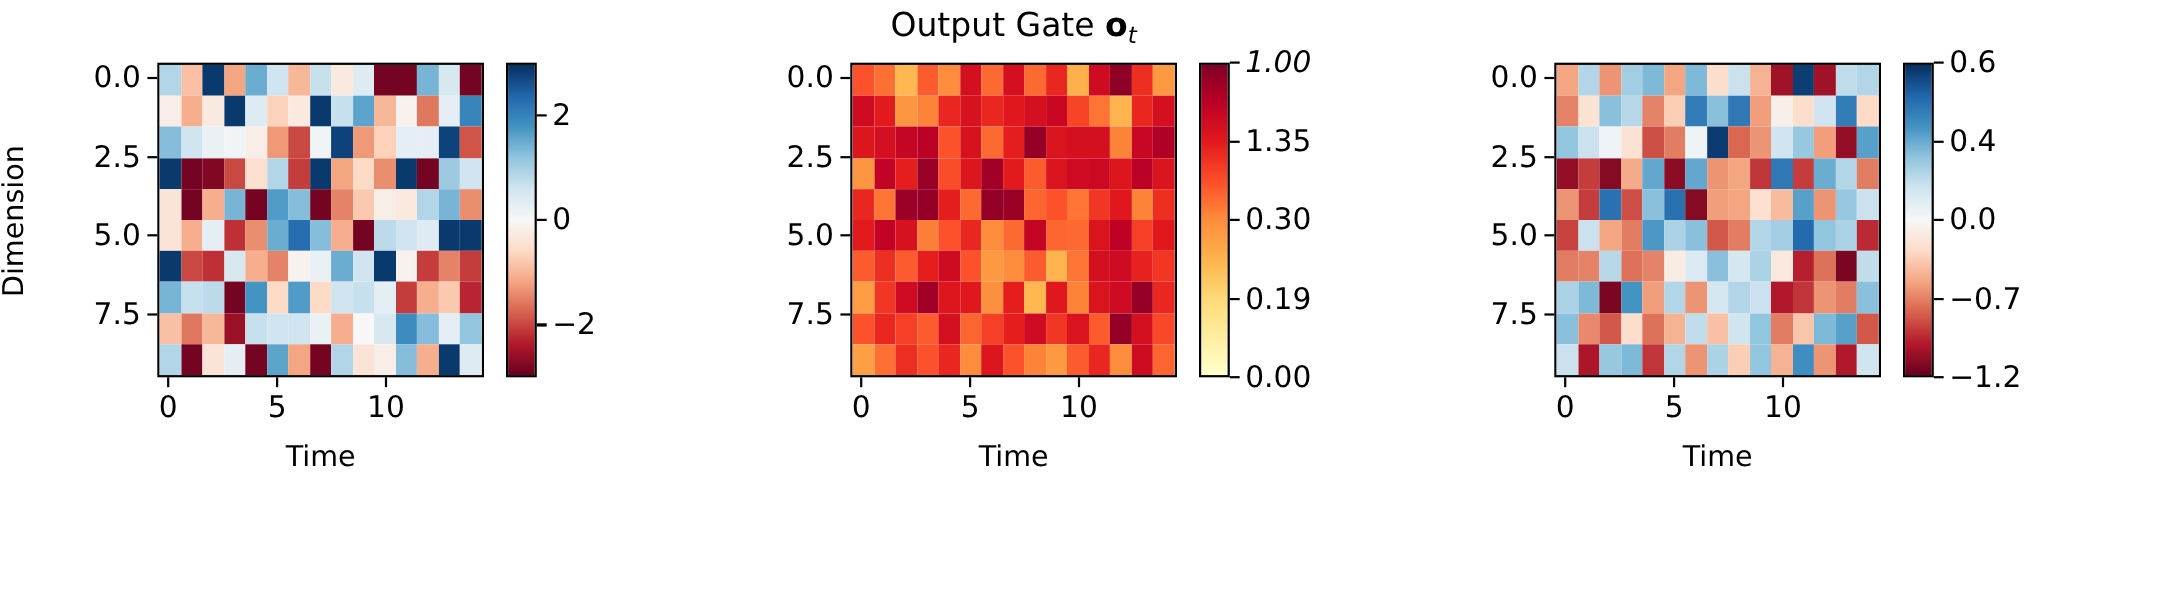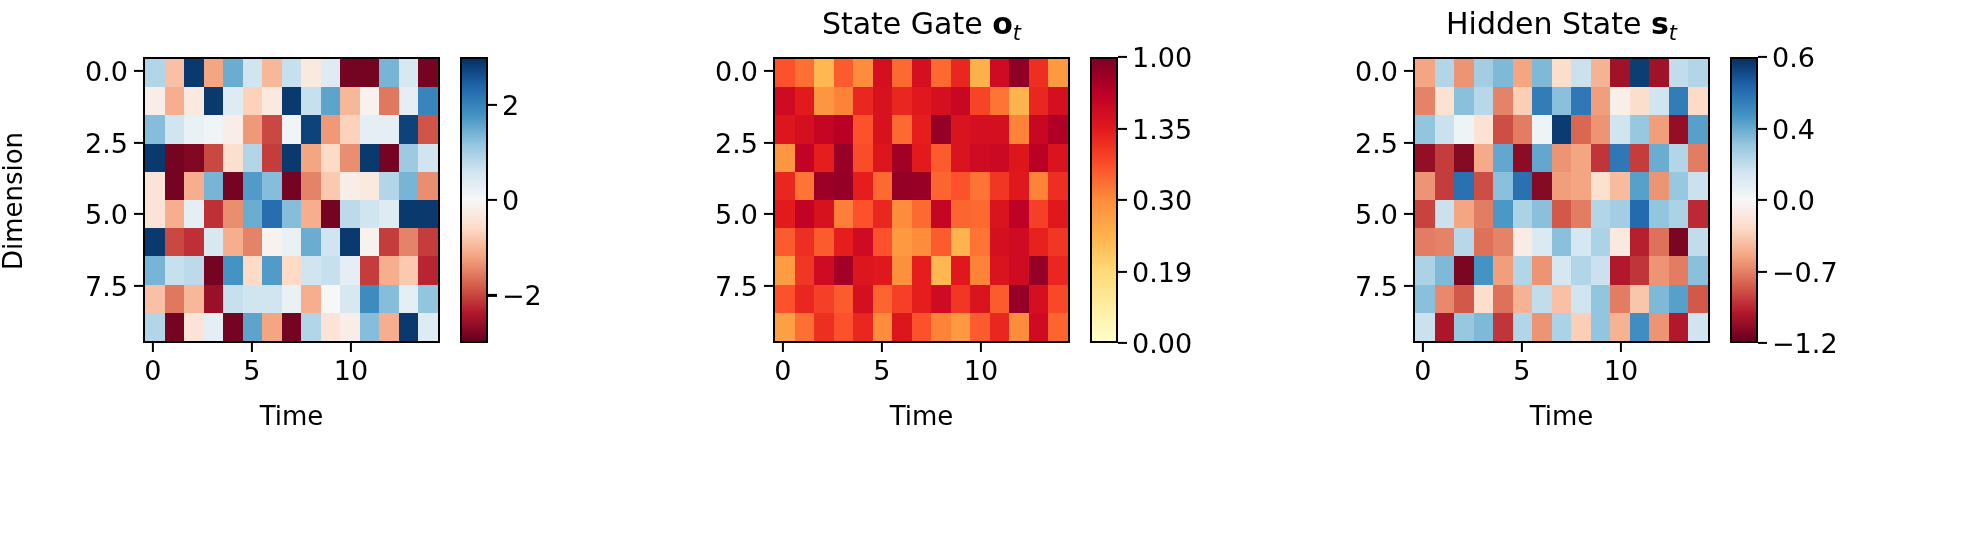--- a/index.html
+++ b/index.html
@@ -209,21 +209,21 @@
       <div class="ylabel" style="left: -67px; top: 186px; width: 160px; text-align: center;">Dimension</div>
       <div class="cbar" style="left: 460px; top: 57px; width: 28px; height: 286px; background: linear-gradient(to top, rgb(103, 0, 31) 0%, rgb(178, 24, 43) 10%, rgb(214, 96, 77) 20%, rgb(244, 165, 130) 30%, rgb(253, 219, 199) 40%, rgb(247, 247, 247) 50%, rgb(209, 229, 240) 60%, rgb(146, 197, 222) 70%, rgb(67, 147, 195) 80%, rgb(33, 102, 172) 90%, rgb(5, 48, 97) 100%);"></div>
       <div class="cbtick" style="top: 104.667px; left: 502px;">2</div>
       <div class="cbtickmark" style="top: 104.667px; left: 488px;"></div>
       <div class="cbtick" style="top: 200px; left: 502px;">0</div>
       <div class="cbtickmark" style="top: 200px; left: 488px;"></div>
       <div class="cbtick" style="top: 295.333px; left: 502px;">−2</div>
       <div class="cbtickmark" style="top: 295.333px; left: 488px;"></div>
     </div>
     <div class="panel" style="left: 0px; width: 1983px;">
-      <div class="title" style="left: 733px; width: 377px;"><span>State Gate </span><span class="bm">o</span><span class="sub">t</span></div>
+      <div class="title" style="left: 733px; width: 377px;"><span>Output Gate </span><span class="bm">o</span><span class="sub">t</span></div>
       <div class="axes" style="left: 773px; top: 57px; width: 297px; height: 286px;">
         <div class="grid" style="grid-template-columns: repeat(15, 1fr); grid-template-rows: repeat(10, 1fr);">
           <div class="cell" style="background: rgb(252, 81, 43);"></div>
           <div class="cell" style="background: rgb(253, 111, 51);"></div>
           <div class="cell" style="background: rgb(254, 183, 81);"></div>
           <div class="cell" style="background: rgb(252, 91, 46);"></div>
           <div class="cell" style="background: rgb(253, 141, 60);"></div>
           <div class="cell" style="background: rgb(212, 16, 32);"></div>
           <div class="cell" style="background: rgb(252, 106, 50);"></div>
           <div class="cell" style="background: rgb(212, 16, 32);"></div>
@@ -380,33 +380,32 @@
       <div class="ytick" style="top: 285.8px; left: 663px; width: 95px;">7.5</div>
       <div class="ytickmark" style="top: 285.8px; left: 764px;"></div>
       <div class="xtick" style="left: 782.9px; top: 355px;">0</div>
       <div class="xtickmark" style="left: 782.9px; top: 343px;"></div>
       <div class="xtick" style="left: 881.9px; top: 355px;">5</div>
       <div class="xtickmark" style="left: 881.9px; top: 343px;"></div>
       <div class="xtick" style="left: 980.9px; top: 355px;">10</div>
       <div class="xtickmark" style="left: 980.9px; top: 343px;"></div>
       <div class="xlabel" style="left: 773px; width: 297px; top: 401px;">Time</div>
       <div class="cbar" style="left: 1090px; top: 57px; width: 28px; height: 286px; background: linear-gradient(to top, rgb(255, 255, 204) 0%, rgb(255, 237, 160) 12.5%, rgb(254, 217, 118) 25%, rgb(254, 178, 76) 37.5%, rgb(253, 141, 60) 50%, rgb(252, 78, 42) 62.5%, rgb(227, 26, 28) 75%, rgb(189, 0, 38) 87.5%, rgb(128, 0, 38) 100%);"></div>
-      <div class="cbtick" style="top: 57px; left: 1132px;">1.00</div>
+      <div class="cbtick" style="top: 57px; left: 1132px; font-style: italic;">1.00</div>
       <div class="cbtickmark" style="top: 57px; left: 1118px;"></div>
       <div class="cbtick" style="top: 128.5px; left: 1132px;">1.35</div>
       <div class="cbtickmark" style="top: 128.5px; left: 1118px;"></div>
       <div class="cbtick" style="top: 200px; left: 1132px;">0.30</div>
       <div class="cbtickmark" style="top: 200px; left: 1118px;"></div>
       <div class="cbtick" style="top: 271.5px; left: 1132px;">0.19</div>
       <div class="cbtickmark" style="top: 271.5px; left: 1118px;"></div>
       <div class="cbtick" style="top: 343px; left: 1132px;">0.00</div>
       <div class="cbtickmark" style="top: 343px; left: 1118px;"></div>
     </div>
     <div class="panel" style="left: 0px; width: 1983px;">
-      <div class="title" style="left: 1373px; width: 377px;"><span>Hidden State </span><span class="bm">s</span><span class="sub">t</span></div>
       <div class="axes" style="left: 1413px; top: 57px; width: 297px; height: 286px;">
         <div class="grid" style="grid-template-columns: repeat(15, 1fr); grid-template-rows: repeat(10, 1fr);">
           <div class="cell" style="background: rgb(244, 165, 130);"></div>
           <div class="cell" style="background: rgb(178, 213, 231);"></div>
           <div class="cell" style="background: rgb(237, 148, 117);"></div>
           <div class="cell" style="background: rgb(162, 205, 227);"></div>
           <div class="cell" style="background: rgb(126, 185, 215);"></div>
           <div class="cell" style="background: rgb(244, 165, 130);"></div>
           <div class="cell" style="background: rgb(126, 185, 215);"></div>
           <div class="cell" style="background: rgb(252, 222, 204);"></div>

